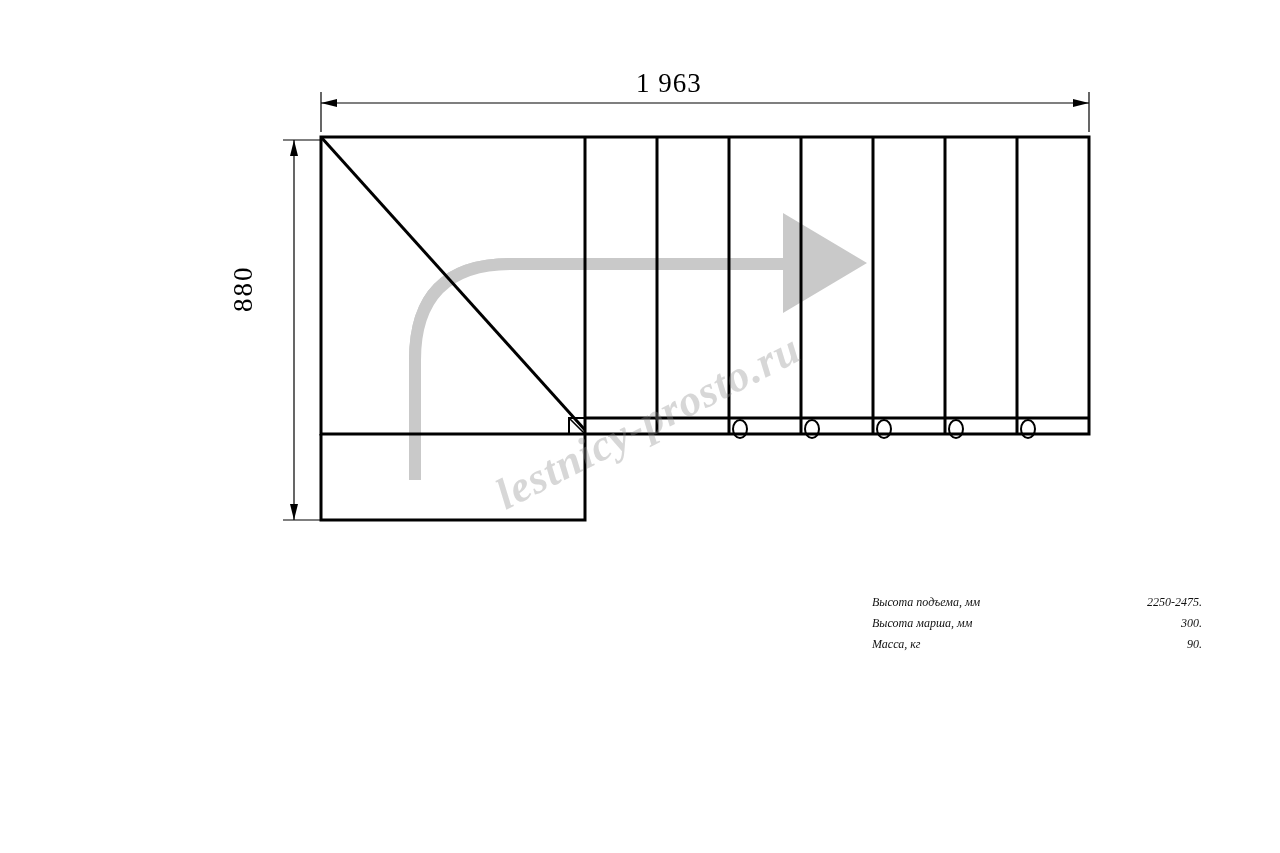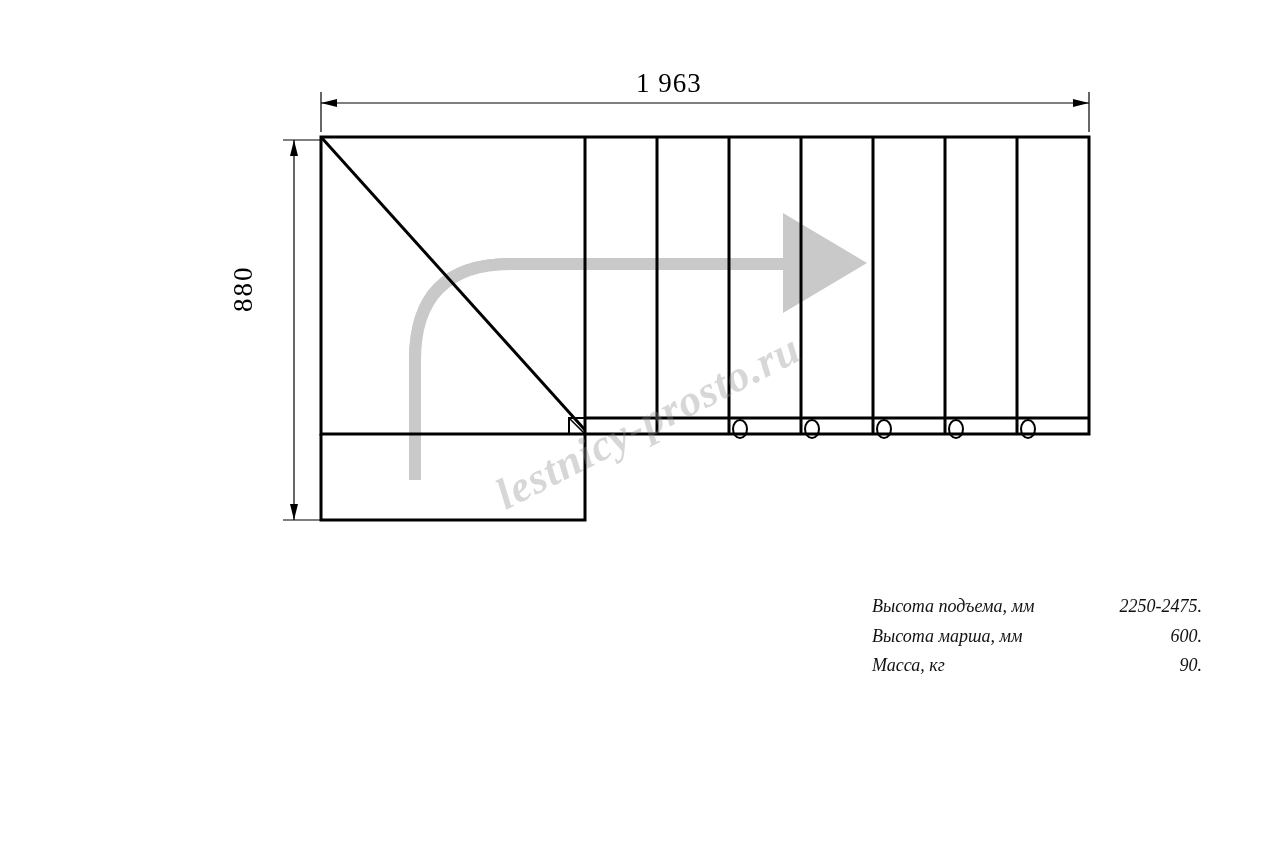--- a/index.html
+++ b/index.html
@@ -40,21 +40,21 @@
     transform-origin: left top;
     letter-spacing: 2px;
   }
   #spec-table {
     position: absolute;
     left: 872px;
     top: 592px;
     width: 330px;
     font-family: "Liberation Serif", serif;
     font-style: italic;
-    font-size: 18px;
+    font-size: 12px;
     color: #111;
     border-collapse: collapse;
   }
   #spec-table td {
     padding: 2px 0 2px 0;
     line-height: 1.42;
     vertical-align: top;
     white-space: nowrap;
   }
   #spec-table td.spec-name {
@@ -166,21 +166,21 @@
 
   
   <table id="spec-table">
     <tbody>
       <tr>
         <td class="spec-name">Высота подъема, мм</td>
         <td class="spec-val">2250-2475.</td>
       </tr>
       <tr>
         <td class="spec-name">Высота марша, мм</td>
-        <td class="spec-val">600.</td>
+        <td class="spec-val">300.</td>
       </tr>
       <tr>
         <td class="spec-name">Масса, кг</td>
         <td class="spec-val">90.</td>
       </tr>
     </tbody>
   </table>
 
 </div>
 

